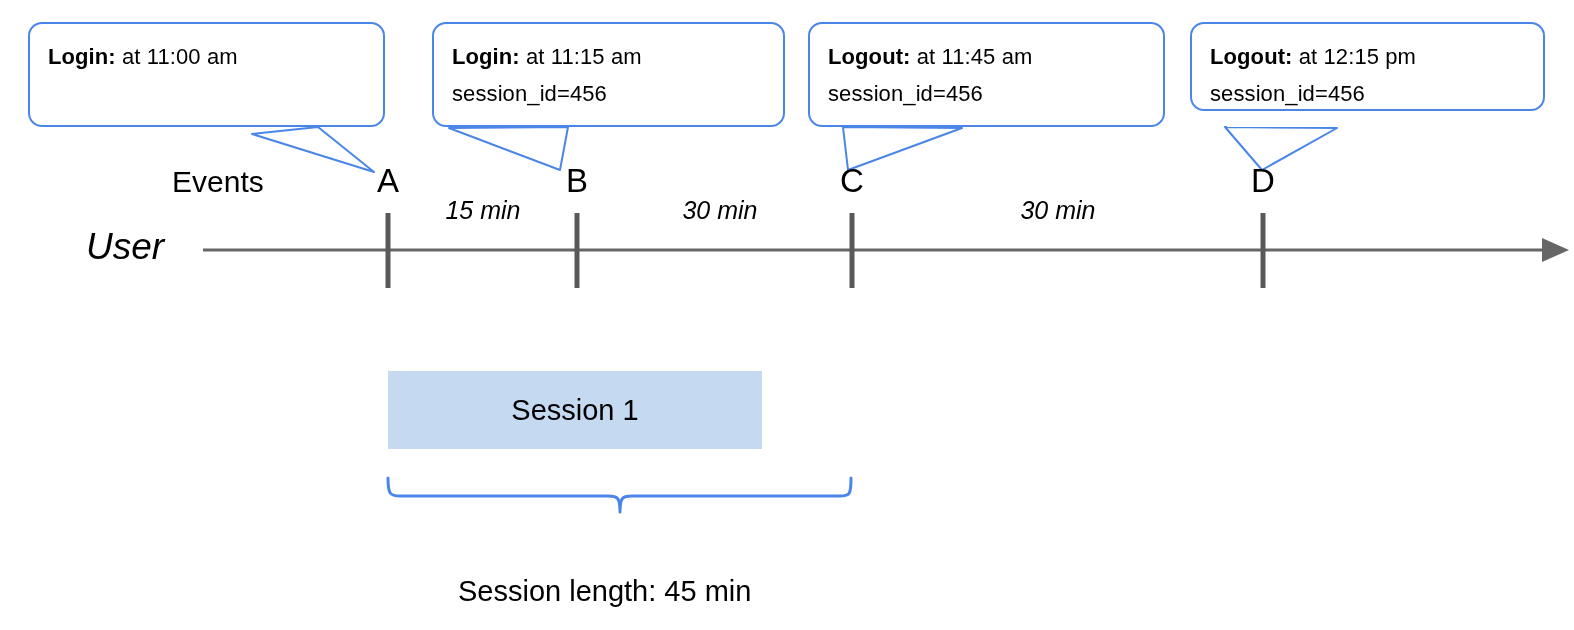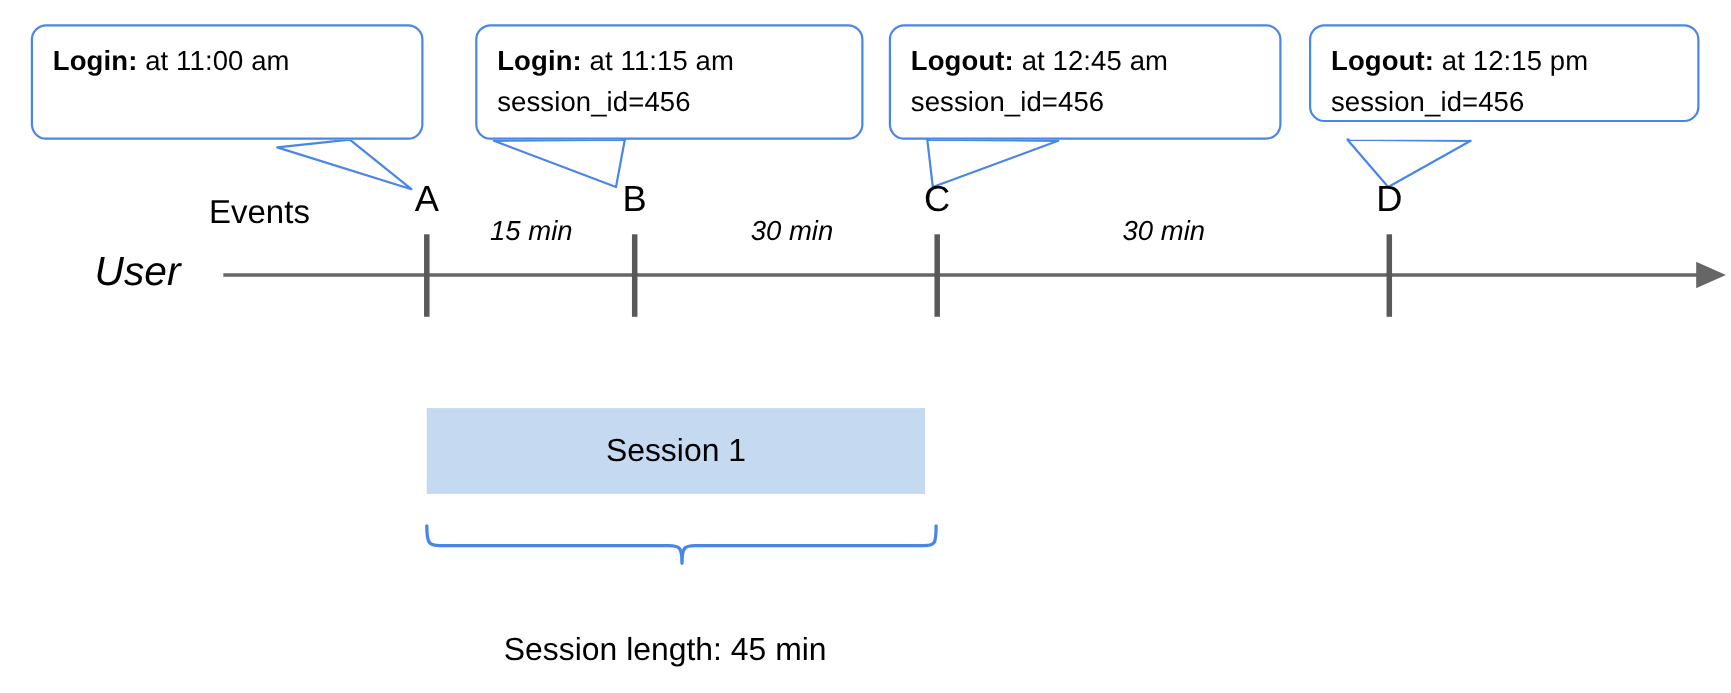--- a/index.html
+++ b/index.html
@@ -23,21 +23,21 @@
   .callout {
     position: absolute;
     box-sizing: border-box;
     border: 2px solid #4a86e8;
     border-radius: 14px;
     background: #ffffff;
     padding: 14px 16px 0 18px;
     z-index: 3;
   }
   .callout .line {
-    font-size: 25px;
+    font-size: 22px;
     line-height: 37px;
     white-space: nowrap;
     letter-spacing: 0.1px;
   }
   .callout .lead {
     font-weight: bold;
   }
   
   #vec {
     position: absolute;
@@ -98,21 +98,21 @@
 
   <div class="callout" id="c2" style="left:432px; top:22px; width:353px; height:105px;">
     <div class="line">
       <span class="lead">Login:</span><span> at 11:15 am</span>
     </div>
     <div class="line">session_id=456</div>
   </div>
 
   <div class="callout" id="c3" style="left:808px; top:22px; width:357px; height:105px;">
     <div class="line">
-      <span class="lead">Logout:</span><span> at 12:45 am</span>
+      <span class="lead">Logout:</span><span> at 11:45 am</span>
     </div>
     <div class="line">session_id=456</div>
   </div>
 
   <div class="callout" id="c4" style="left:1190px; top:22px; width:355px; height:89px;">
     <div class="line">
       <span class="lead">Logout:</span><span> at 12:15 pm</span>
     </div>
     <div class="line">session_id=456</div>
   </div>
@@ -145,32 +145,32 @@
 
     <path d="M 388 478
              C 388 494, 390 496, 400 496
              L 608 496
              C 618 496, 620 498, 620 512
              C 620 498, 622 496, 632 496
              L 840 496
              C 850 496, 851 494, 851 478" fill="none" stroke="#4a86e8" stroke-width="3" stroke-linecap="round" stroke-linejoin="round"></path>
   </svg>
 
-  <div class="lbl lbl-events" style="left:190px; top:165px;margin-top:12px;">Events</div>
+  <div class="lbl lbl-events" style="left:172px; top:165px;">Events</div>
 
   <div class="lbl lbl-user" style="left:86px; top:226px;font-style:italic;">User</div>
 
   <div class="lbl lbl-event-letter" style="left:368px; top:162px; width:40px;">A</div>
   <div class="lbl lbl-event-letter" style="left:557px; top:162px; width:40px;">B</div>
   <div class="lbl lbl-event-letter" style="left:832px; top:162px; width:40px;">C</div>
   <div class="lbl lbl-event-letter" style="left:1243px; top:162px; width:40px;">D</div>
 
   <div class="lbl lbl-interval" style="left:423px; top:196px; width:120px;">15 min</div>
   <div class="lbl lbl-interval" style="left:660px; top:196px; width:120px;">30 min</div>
   <div class="lbl lbl-interval" style="left:998px; top:196px; width:120px;">30 min</div>
 
-  <div id="session-bar" style="left:388px; top:371px; width:453px; height:78px;">
+  <div id="session-bar" style="left:388px; top:371px; width:374px; height:78px;">
     <span class="bar-text">Session 1</span>
   </div>
 
   <div class="lbl lbl-caption" style="left:458px; top:575px;">Session length: 45 min</div>
 
 </div>
 
 </body></html>

